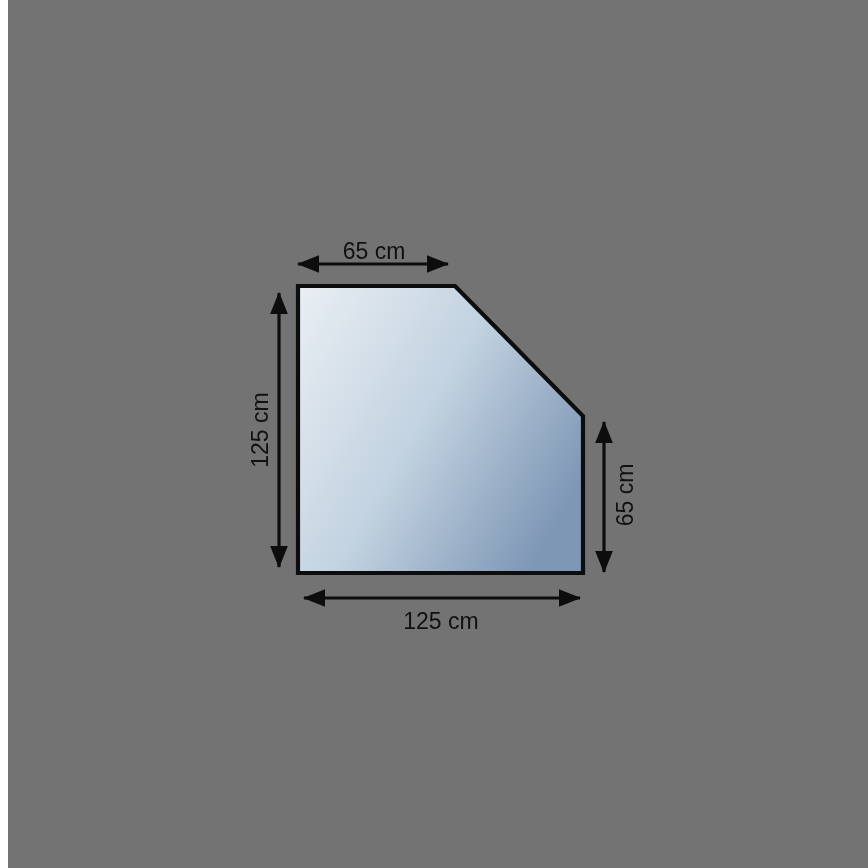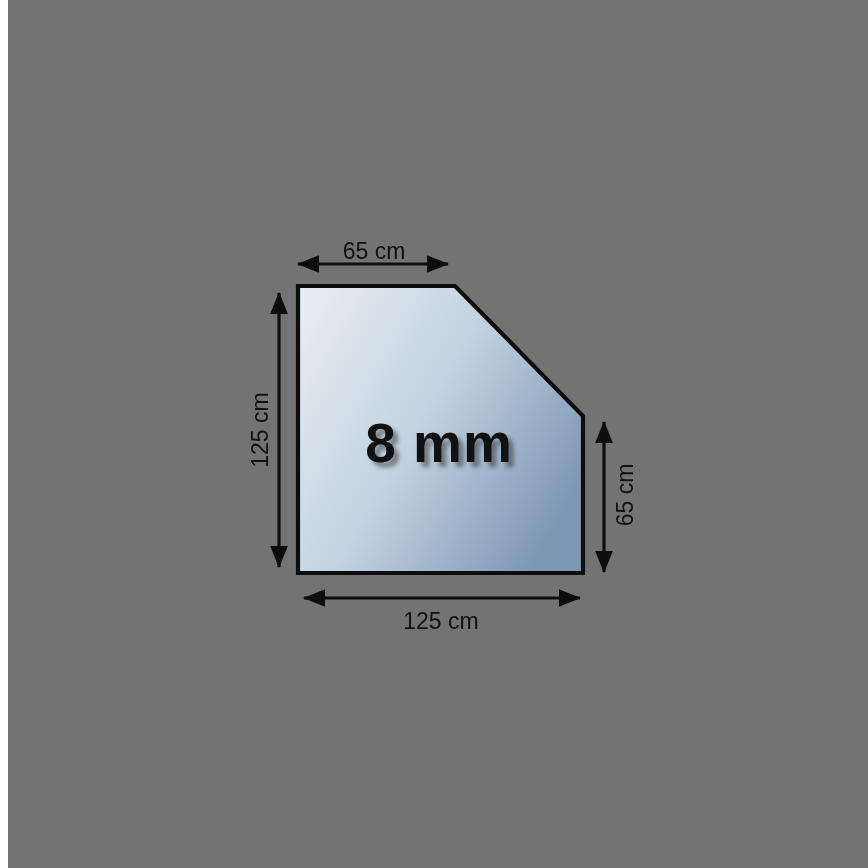--- a/index.html
+++ b/index.html
@@ -81,15 +81,14 @@
   </svg>
 
   <div class="dim-label label-top">65 cm</div>
 
   <div class="dim-label vertical label-left">125 cm</div>
 
   <div class="dim-label vertical label-right">65 cm</div>
 
   <div class="dim-label label-bottom">125 cm</div>
 
-  <div class="thickness-label">8 mm</div>
 
 </div>
 
 </body></html>

